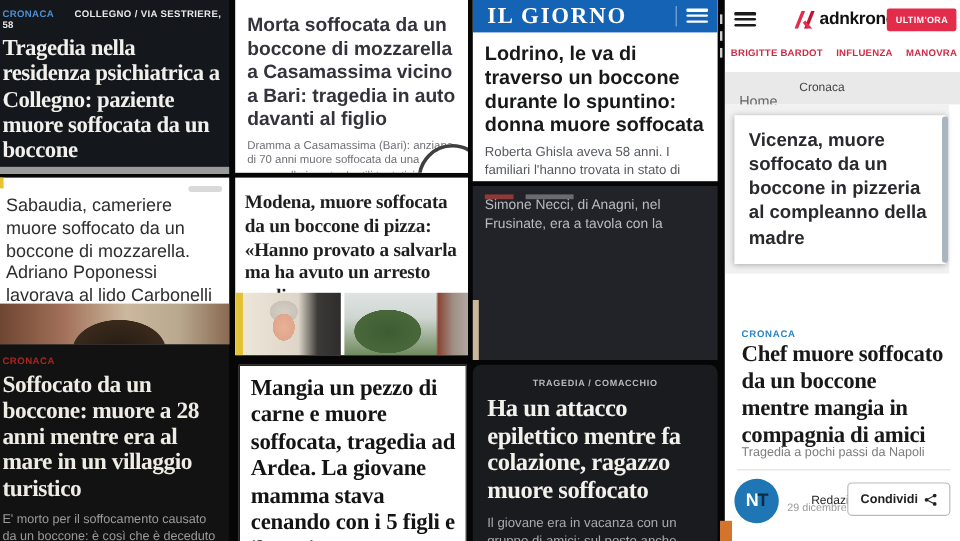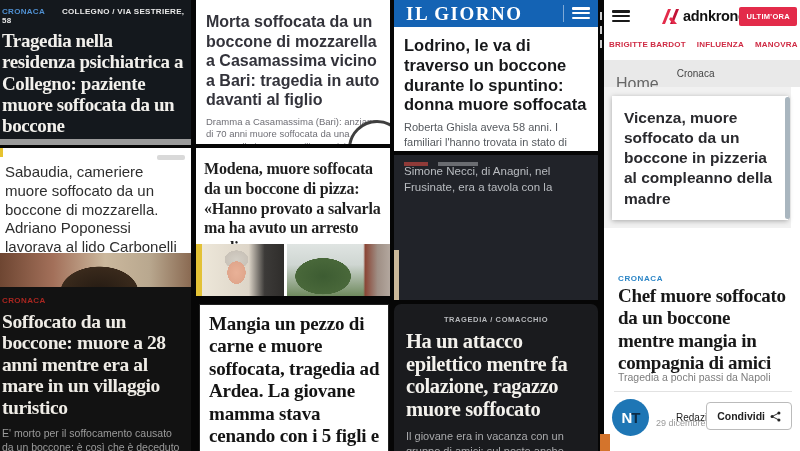--- a/index.html
+++ b/index.html
@@ -95,21 +95,21 @@
   .adn-header{position:absolute;left:0;top:0;width:196px;height:32px;background:#fff;}
   .adn-burger{position:absolute;left:8px;top:10px;}
   .adn-logo{position:absolute;left:58px;top:8px;display:flex;align-items:center;gap:4px;}
   .adn-logo-text{font-weight:bold;font-size:14.5px;color:#111;letter-spacing:-.3px;}
   .adn-ultimora{position:absolute;right:3px;top:7px;background:#e32b4a;color:#fff;
                 font-size:7.5px;font-weight:bold;padding:5px 7px;border-radius:2px;letter-spacing:.3px;}
   .adn-topics{position:absolute;left:5px;top:40px;display:flex;gap:11px;white-space:nowrap;}
   .adn-topics span{color:#cf2b44;font-size:8px;font-weight:bold;letter-spacing:.2px;}
   .adn-breadcrumb{position:absolute;left:0;top:60px;width:196px;height:27px;background:#e9e9e9;
                   display:flex;align-items:center;gap:18px;padding-left:12px;box-sizing:border-box;}
-  .bc-home{color:#666;font-size:16px;margin-top:20px;}
+  .bc-home{color:#666;font-size:12px;margin-top:20px;}
   .bc-section{color:#444;font-size:10px;}
   .adn-zone{position:absolute;left:0;top:87px;width:187px;height:141px;background:#f1f1f1;}
   .adn-card{position:absolute;left:8px;top:9px;width:176px;height:124px;background:#fff;
             box-shadow:0 1px 5px rgba(0,0,0,.3);}
   .adn-headline{color:#2a2a2e;font-weight:600;font-size:15.5px;line-height:1.3;padding:12px 12px;}
   .adn-scrollbar{position:absolute;right:1px;top:10px;width:5px;height:122px;background:#a9b6bf;border-radius:3px;}
 
   .nt-bar{position:absolute;left:0;top:228px;width:196px;height:34px;background:#2b85c6;
           display:flex;align-items:center;}
   .nt-logo{padding-left:12px;font-weight:bold;font-size:20px;letter-spacing:-.5px;}

